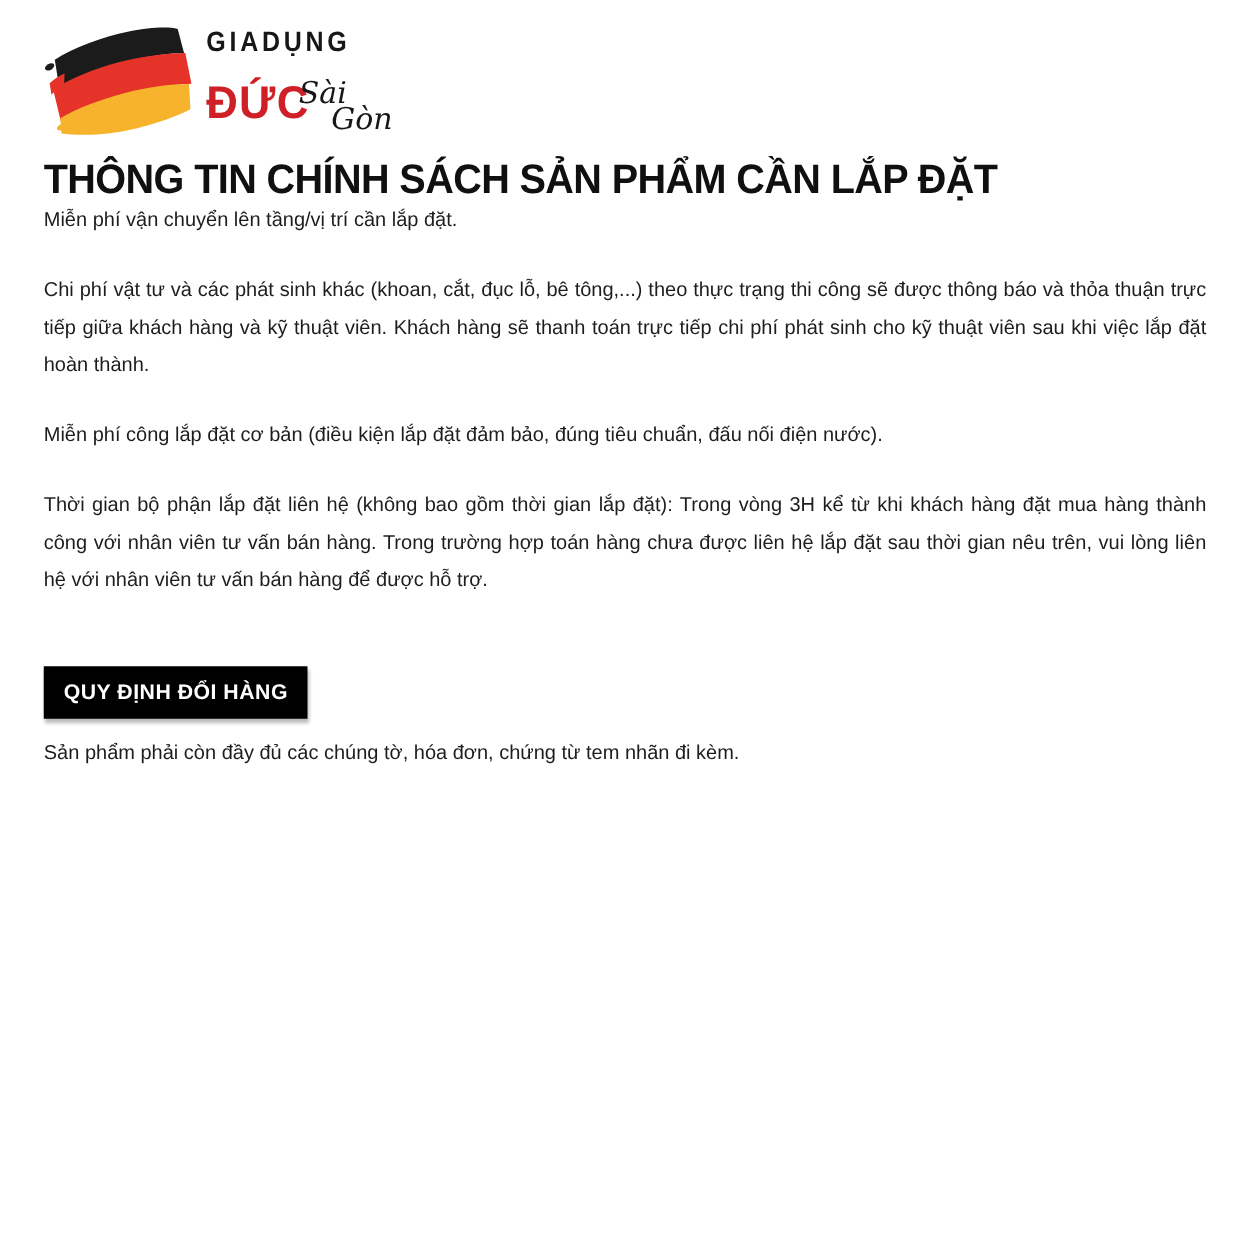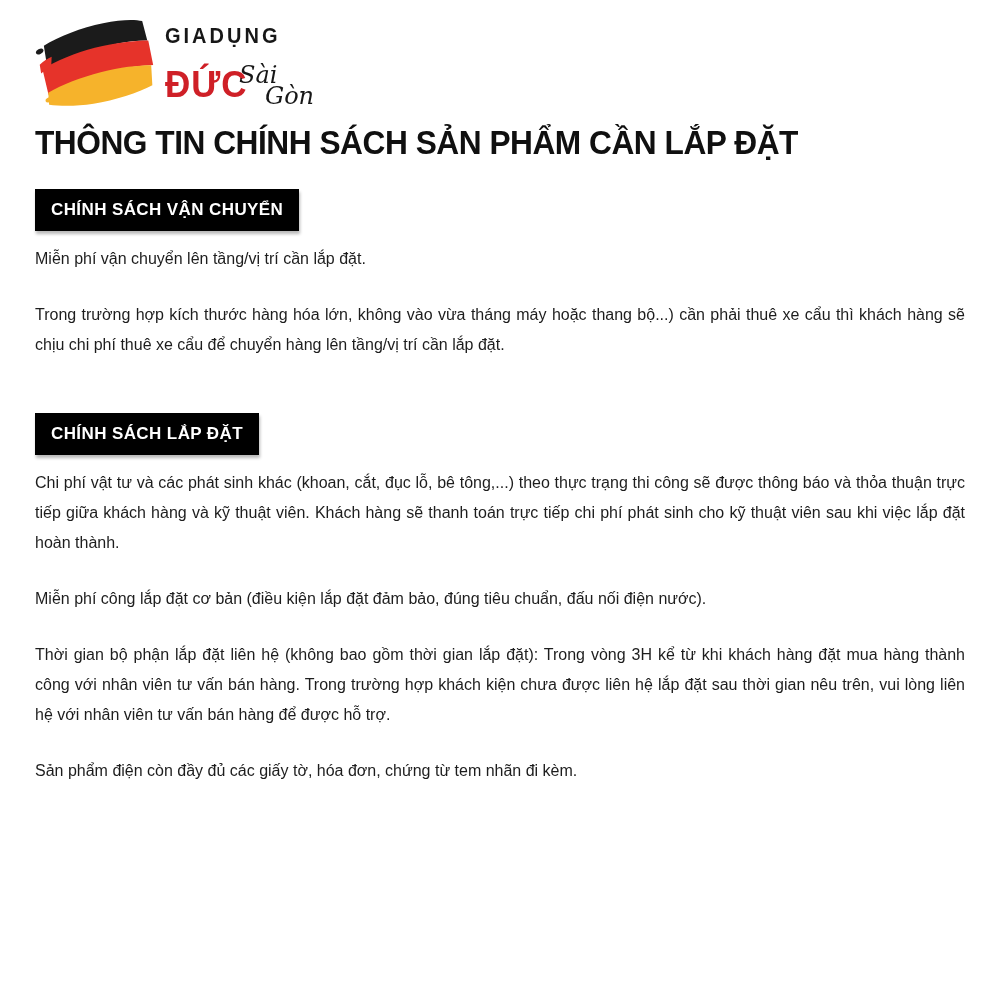--- a/index.html
+++ b/index.html
@@ -4,21 +4,21 @@
 <style>
   html, body { margin: 0; padding: 0; background: #ffffff; }
   body {
     width: 1000px; height: 1000px; overflow: hidden;
     font-family: "Liberation Sans", "DejaVu Sans", sans-serif;
     color: #1d1d1d;
   }
   .page { padding: 14px 35px 0 35px; box-sizing: border-box; width: 1000px; height: 1000px; }
 
   
-  .logo-row { display: flex; align-items: center; height: 96px; margin-bottom: 6px; }
+  .logo-row { display: flex; align-items: flex-end; height: 96px; margin-bottom: 6px; }
   .flag { width: 120px; height: 92px; flex: 0 0 auto; }
   .brand { margin-left: 10px; padding-top: 10px; line-height: 1; }
   .brand-top {
     font-weight: bold; font-size: 20px; letter-spacing: 3px; color: #171717;
     transform: scaleY(1.12); transform-origin: left top; display: inline-block;
   }
   .brand-bottom { position: relative; margin-top: 21px; height: 46px; }
   .brand-duc {
     font-weight: bold; font-size: 35px; letter-spacing: 1px;
     transform: scaleY(1.05); transform-origin: left top; display: inline-block;
@@ -72,30 +72,28 @@
       <div class="brand-bottom">
         <span class="brand-duc" style="color:#cf2027;">ĐỨC</span>
         <span class="brand-script"><span class="s1">Sài</span><span class="s2">Gòn</span></span>
       </div>
     </div>
   </div>
 
   <h1 class="page-title">THÔNG TIN CHÍNH SÁCH SẢN PHẨM CẦN LẮP ĐẶT</h1>
 
   <div class="section">
-    <div class="badge">CHÍNH SÁCH VẬN CHUYỂN</div>
     <p class="para">Miễn phí vận chuyển lên tầng/vị trí cần lắp đặt.</p>
-    <p class="para">Trong trường hợp kích thước hàng hóa lớn, không vào vừa tháng máy hoặc thang bộ...) cần phải thuê xe cẩu thì khách hàng sẽ chịu chi phí thuê xe cẩu để chuyển hàng lên tầng/vị trí cần lắp đặt.</p>
   </div>
 
   <div class="section">
-    <div class="badge">CHÍNH SÁCH LẮP ĐẶT</div>
     <p class="para">Chi phí vật tư và các phát sinh khác (khoan, cắt, đục lỗ, bê tông,...) theo thực trạng thi công sẽ được thông báo và thỏa thuận trực tiếp giữa khách hàng và kỹ thuật viên. Khách hàng sẽ thanh toán trực tiếp chi phí phát sinh cho kỹ thuật viên sau khi việc lắp đặt hoàn thành.</p>
     <p class="para">Miễn phí công lắp đặt cơ bản (điều kiện lắp đặt đảm bảo, đúng tiêu chuẩn, đấu nối điện nước).</p>
-    <p class="para">Thời gian bộ phận lắp đặt liên hệ (không bao gồm thời gian lắp đặt): Trong vòng 3H kể từ khi khách hàng đặt mua hàng thành công với nhân viên tư vấn bán hàng. Trong trường hợp khách kiện chưa được liên hệ lắp đặt sau thời gian nêu trên, vui lòng liên hệ với nhân viên tư vấn bán hàng để được hỗ trợ.</p>
+    <p class="para">Thời gian bộ phận lắp đặt liên hệ (không bao gồm thời gian lắp đặt): Trong vòng 3H kể từ khi khách hàng đặt mua hàng thành công với nhân viên tư vấn bán hàng. Trong trường hợp toán hàng chưa được liên hệ lắp đặt sau thời gian nêu trên, vui lòng liên hệ với nhân viên tư vấn bán hàng để được hỗ trợ.</p>
   </div>
 
   <div class="section">
-    <p class="para">Sản phẩm điện còn đầy đủ các giấy tờ, hóa đơn, chứng từ tem nhãn đi kèm.</p>
+    <div class="badge">QUY ĐỊNH ĐỔI HÀNG</div>
+    <p class="para">Sản phẩm phải còn đầy đủ các chúng tờ, hóa đơn, chứng từ tem nhãn đi kèm.</p>
     
   </div>
 
 </div>
 
 </body></html>

